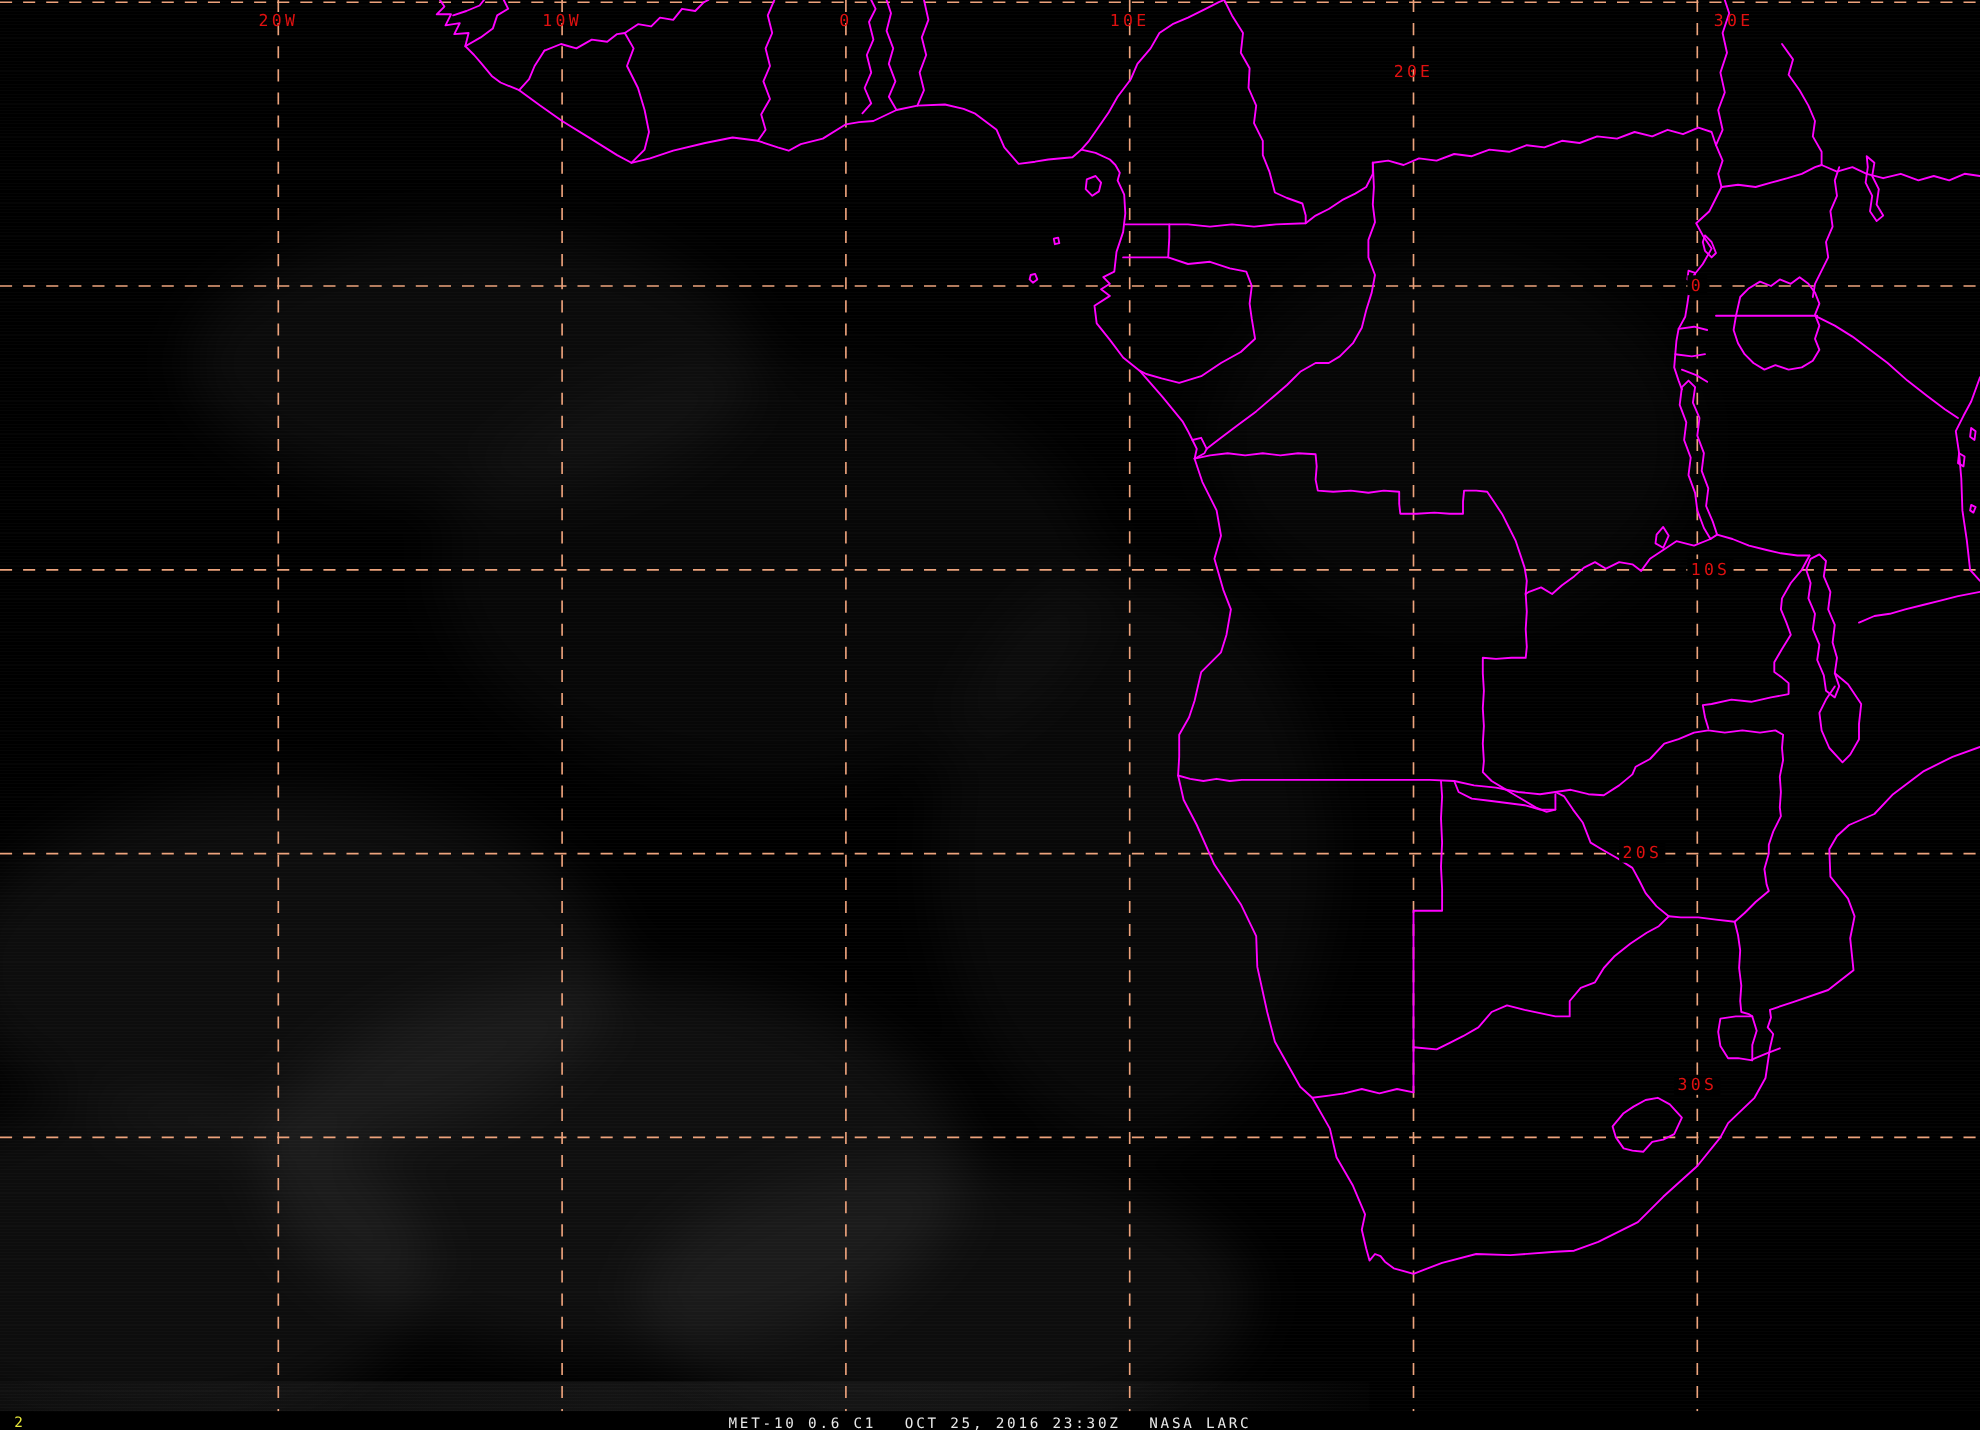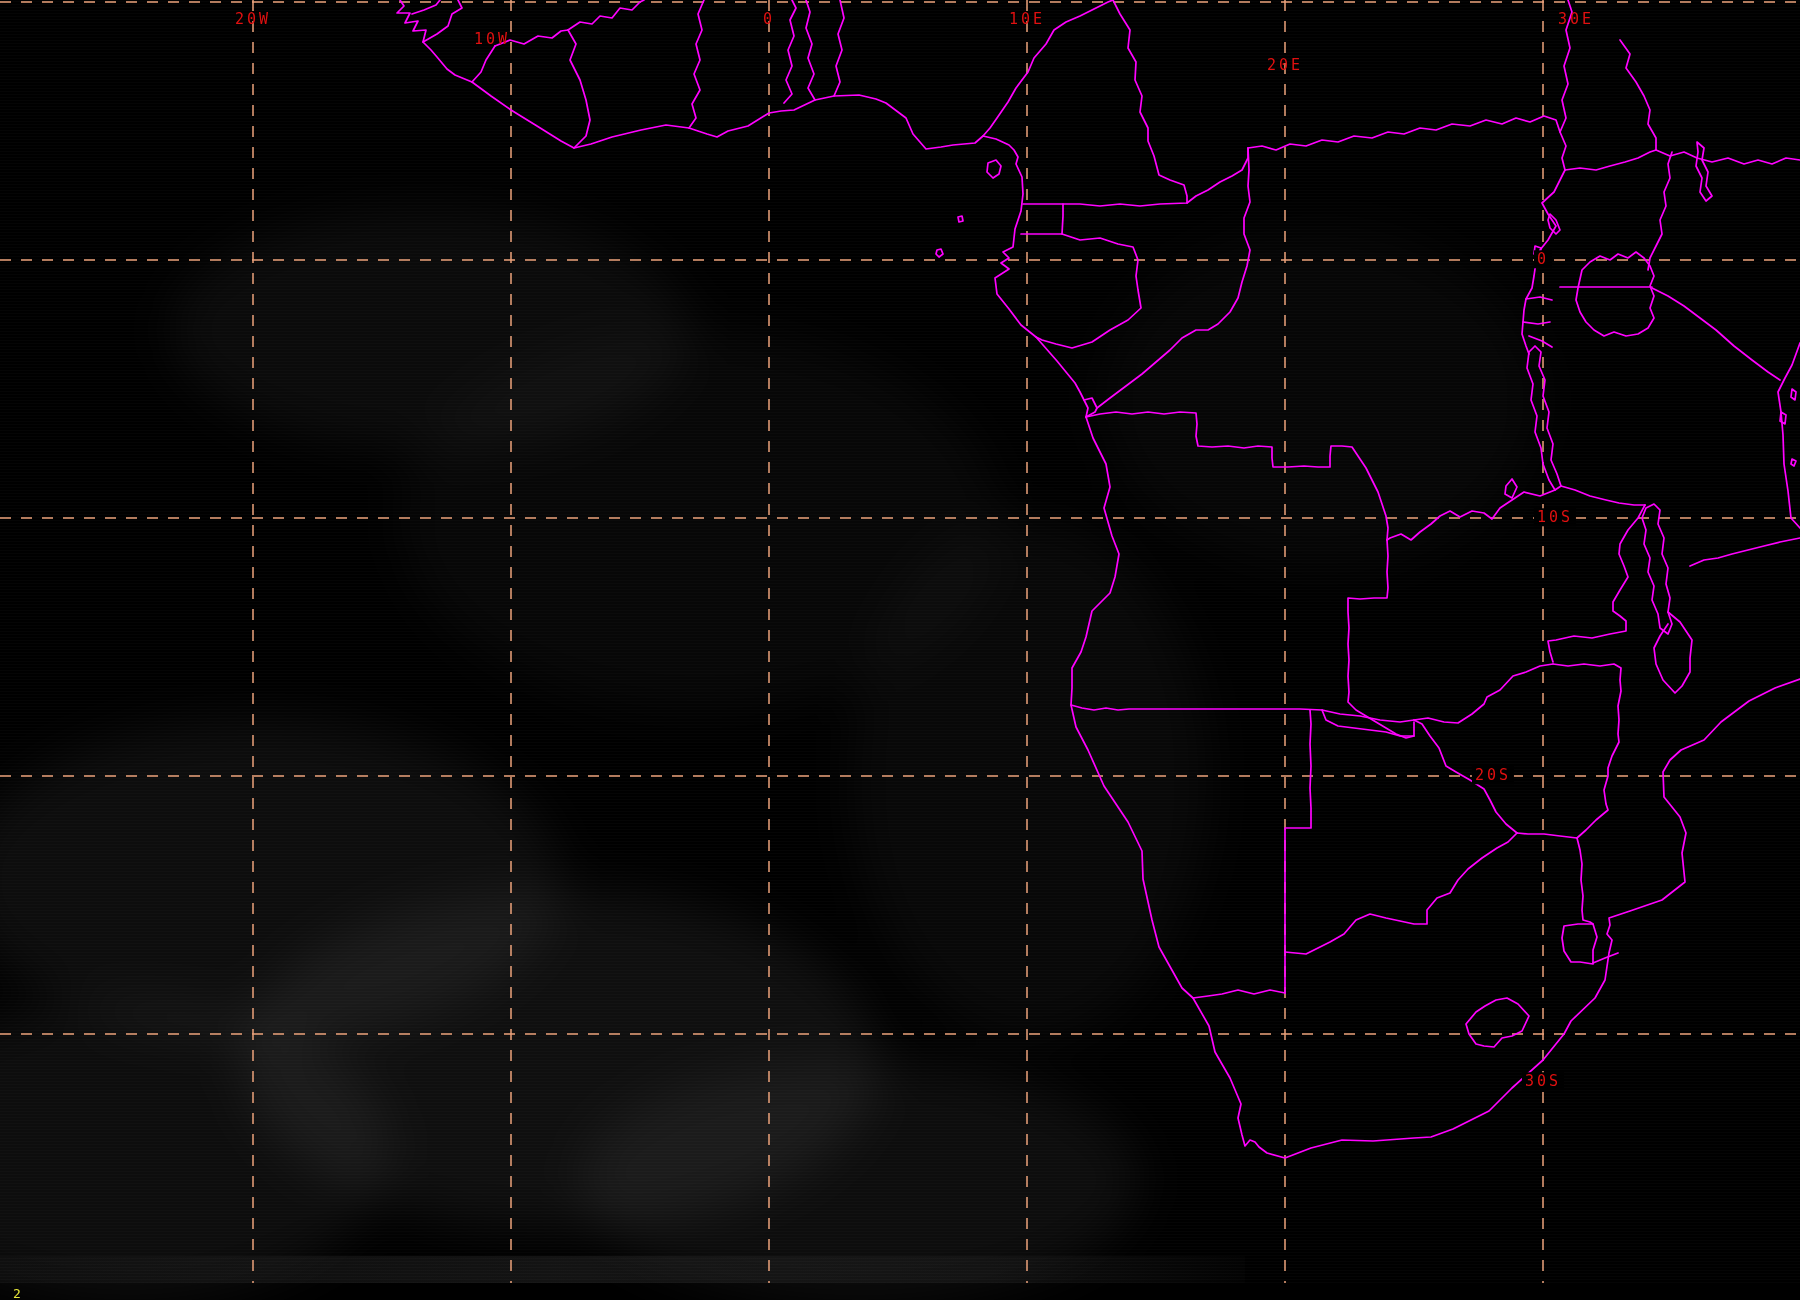--- a/index.html
+++ b/index.html
@@ -139,26 +139,29 @@
         <polygon class="coast" points="1466,1024 1476,1012 1485,1006 1496,1000 1507,998 1518,1004 1529,1016 1522,1031 1512,1036 1502,1038 1494,1047 1484,1046 1476,1044 1469,1034"></polygon>
         <polygon class="coast" points="1564,926 1578,924 1593,924 1597,937 1593,950 1593,964 1580,962 1571,962 1564,951 1562,938"></polygon>
       </g>
     </g>
   </svg>
 
   <div id="scanlines"></div>
 
   <div id="label-layer">
       <div class="grid-label lon-label" style="left: 253px;">20W</div>
-      <div class="grid-label lon-label" style="left: 492px; margin-top: 20px;">10W</div>
+      <div class="grid-label lon-label" style="left: 511px;">10W</div>
       <div class="grid-label lon-label" style="left: 769px;">0</div>
       <div class="grid-label lon-label" style="left: 1027px;">10E</div>
       <div class="grid-label lon-label" style="left: 1285px; margin-top: 46px;">20E</div>
       <div class="grid-label lon-label" style="left: 1576px;">30E</div>
       <div class="grid-label lat-label" style="left: 1543px; top: 260px;">0</div>
       <div class="grid-label lat-label" style="left: 1543px; top: 518px; margin-left: 12px;">10S</div>
       <div class="grid-label lat-label" style="left: 1493px; top: 776px;">20S</div>
-      <div class="grid-label lat-label" style="left: 1543px; top: 1082px;">30S</div>
+      <div class="grid-label lat-label" style="left: 1543px; top: 987px;">30S</div>
     </div>
 
+  <div id="caption-bar">
+    <span id="caption-text"><span>MET-10 0.6 C1</span><span class="cap-gap"></span><span>OCT 25, 2016 23:30Z</span><span class="cap-gap"></span><span>NASA LARC</span></span>
+  </div>
   <div id="frame-number">2</div>
 
 </div>
 
 </body></html>

